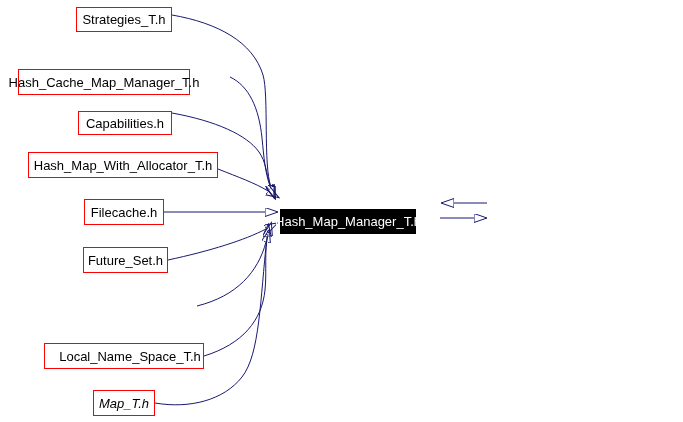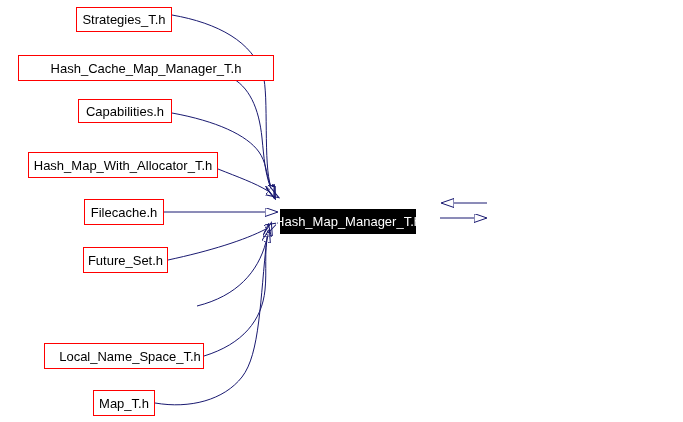--- a/index.html
+++ b/index.html
@@ -72,31 +72,31 @@
     <path d="M168,260 C210,251 245,240 266,229" marker-end="url(#ah)"></path>
     <path d="M197,306 C237,296 258,272 266,242" marker-end="url(#ah)"></path>
     <path d="M204,356 C243,344 262,320 265,290 C267,272 264,250 268,235" marker-end="url(#ah)"></path>
     <path d="M155,403 C190,409 224,400 242,377 C260,354 260,300 267,237" marker-end="url(#ah)"></path>
     <path d="M487,203 L454,203" marker-end="url(#ah)"></path>
     <path d="M440,218 L474,218" marker-end="url(#ah)"></path>
   </svg>
 
   <div class="node red" style="left:76px;top:7px;width:96px;height:25px;">Strategies_T.h</div>
 
-  <div class="node red" style="left:18px;top:55px;width:256px;height:26px;">Hash_Cache_Map_Manager_T.h</div>
+  <div class="node red" style="left:18px;top:69px;width:172px;height:26px;">Hash_Cache_Map_Manager_T.h</div>
 
-  <div class="node red" style="left:78px;top:99px;width:94px;height:24px;">Capabilities.h</div>
+  <div class="node red" style="left:78px;top:111px;width:94px;height:24px;">Capabilities.h</div>
 
   <div class="node red" style="left:28px;top:152px;width:190px;height:26px;text-align:right;">Hash_Map_With_Allocator_T.h</div>
 
   <div class="node red" style="left:83px;top:247px;width:85px;height:26px;">Future_Set.h</div>
 
   <div class="node red" style="left:84px;top:199px;width:80px;height:26px;">Filecache.h</div>
 
 
   <div class="node red" style="left:44px;top:343px;width:160px;height:26px;padding-left:12px;">Local_Name_Space_T.h</div>
 
-  <div class="node red" style="left:93px;top:390px;width:62px;height:26px;">Map_T.h</div>
+  <div class="node red" style="left:93px;top:390px;width:62px;height:26px;font-style:italic;">Map_T.h</div>
 
   <div class="node filled" style="left:280px;top:209px;width:136px;height:25px;">Hash_Map_Manager_T.h</div>
 
 
 </div>
 
 </body></html>

